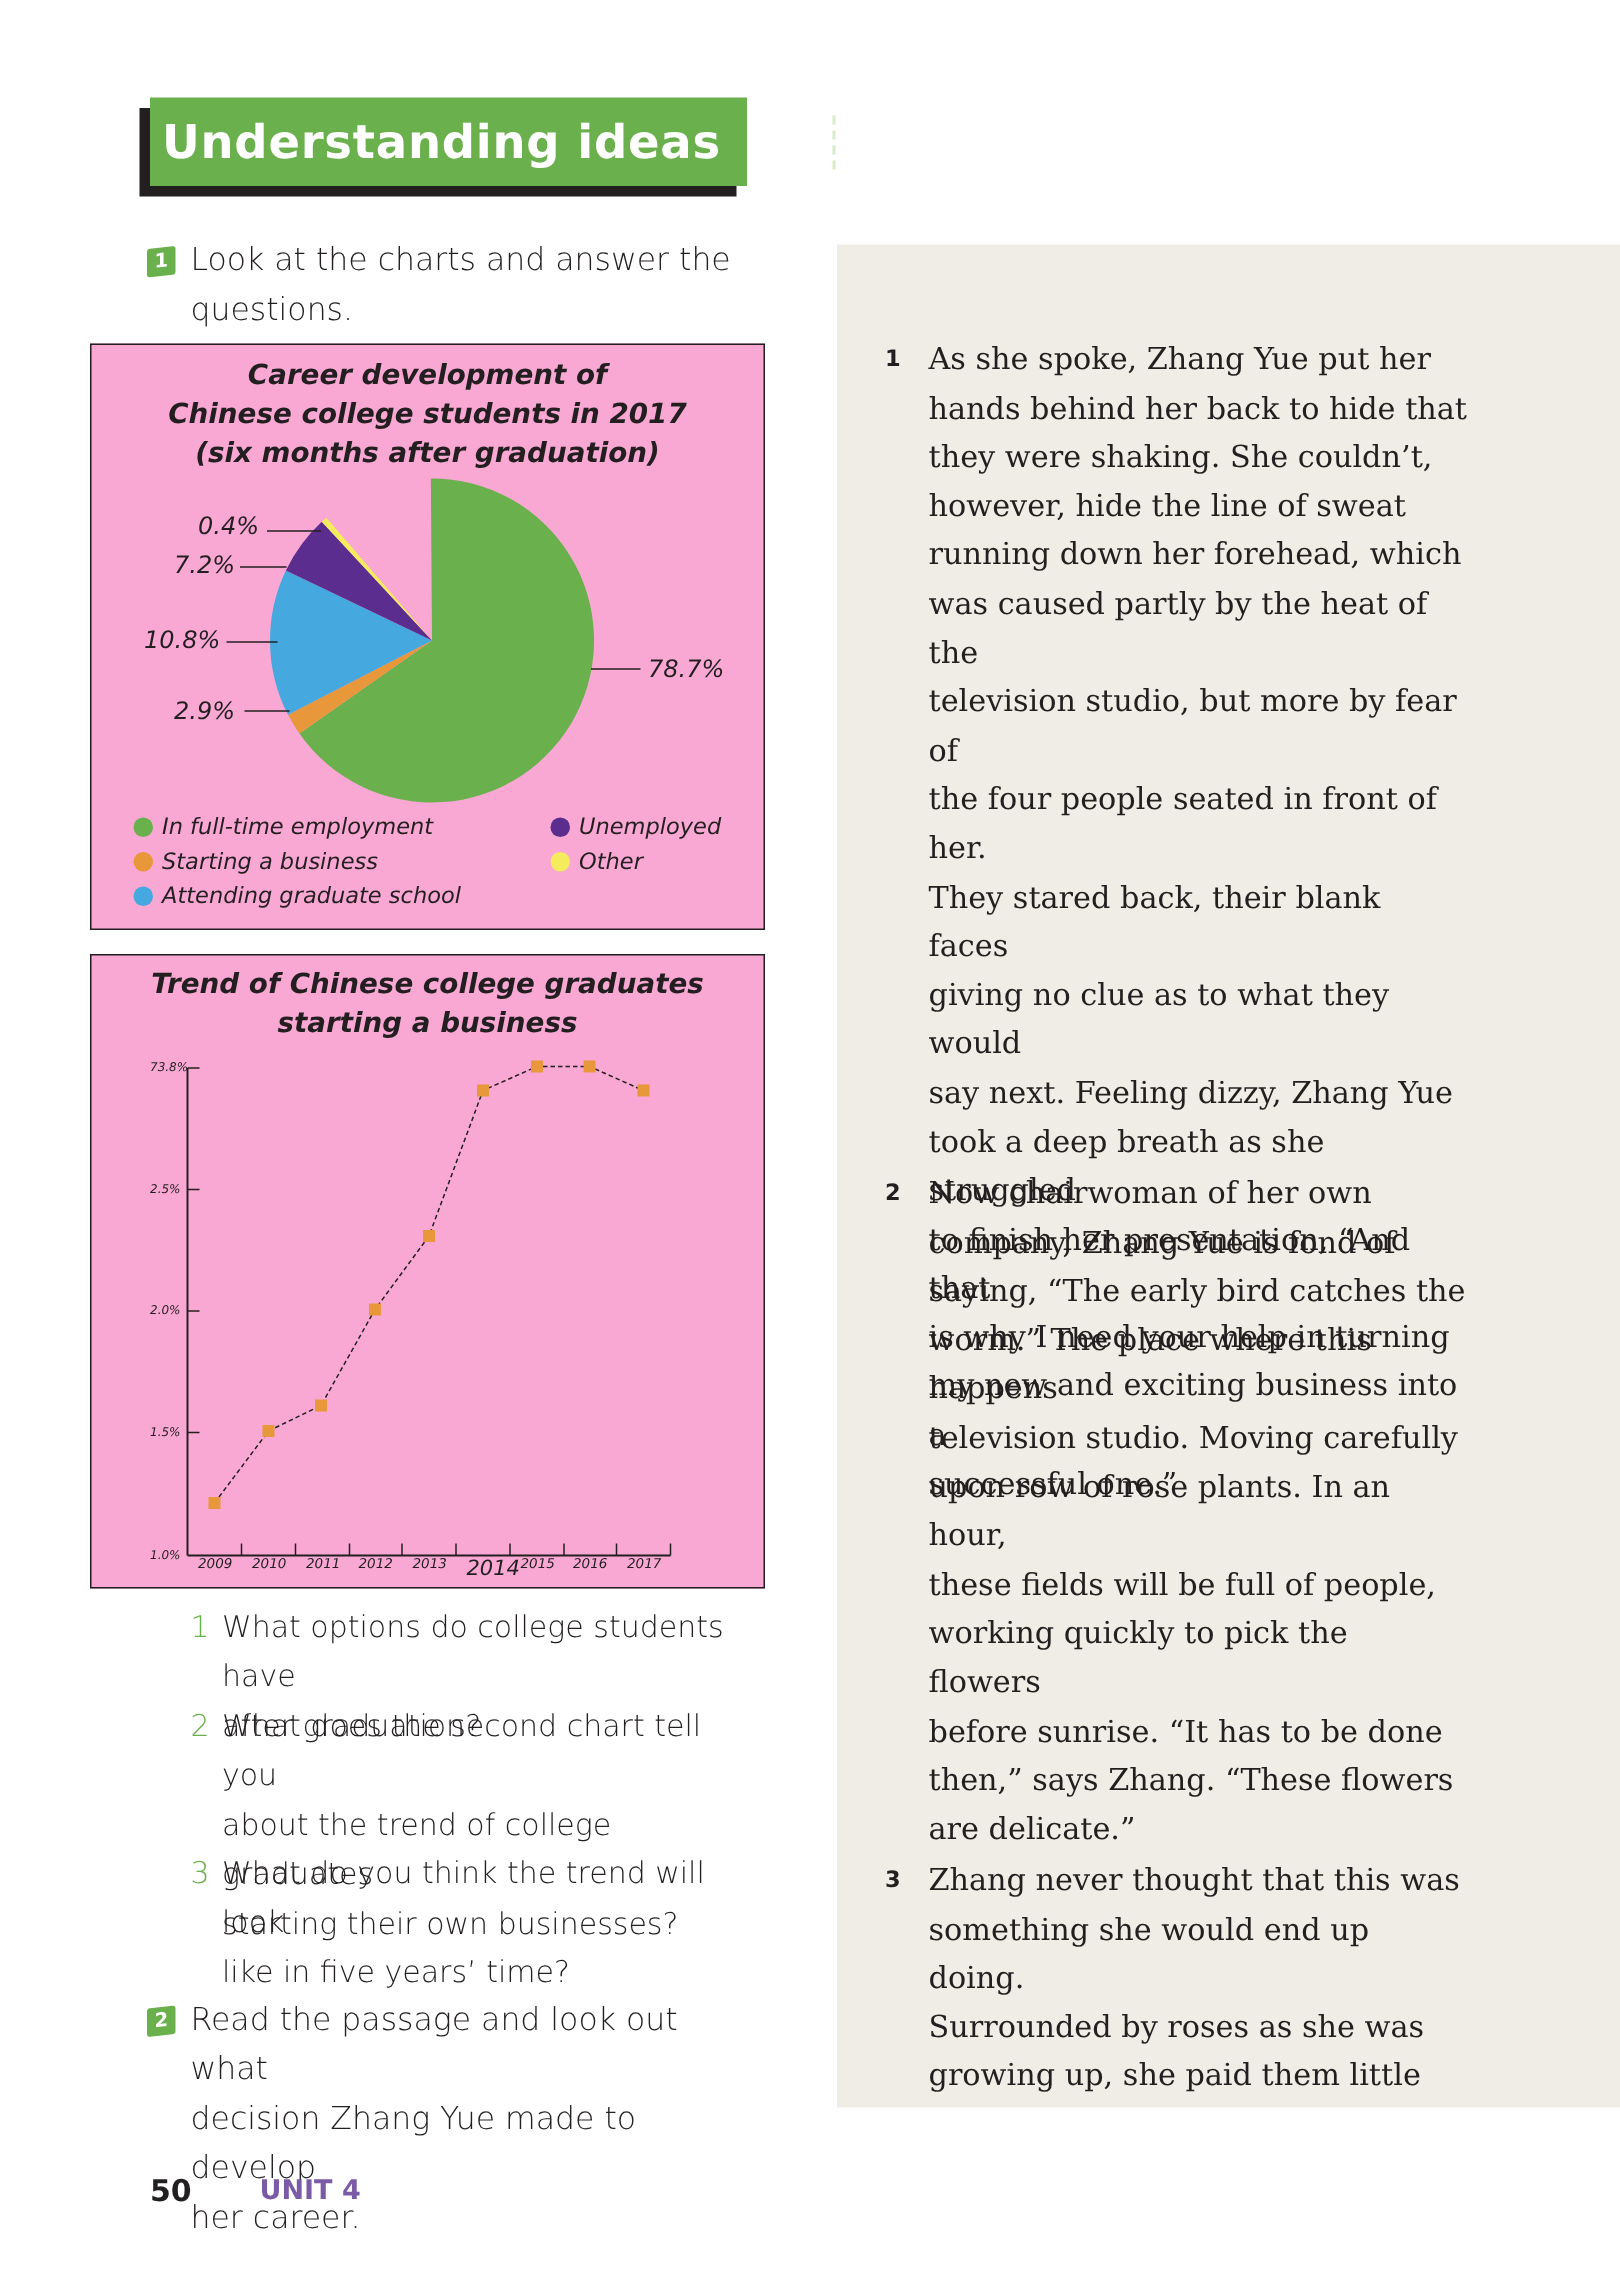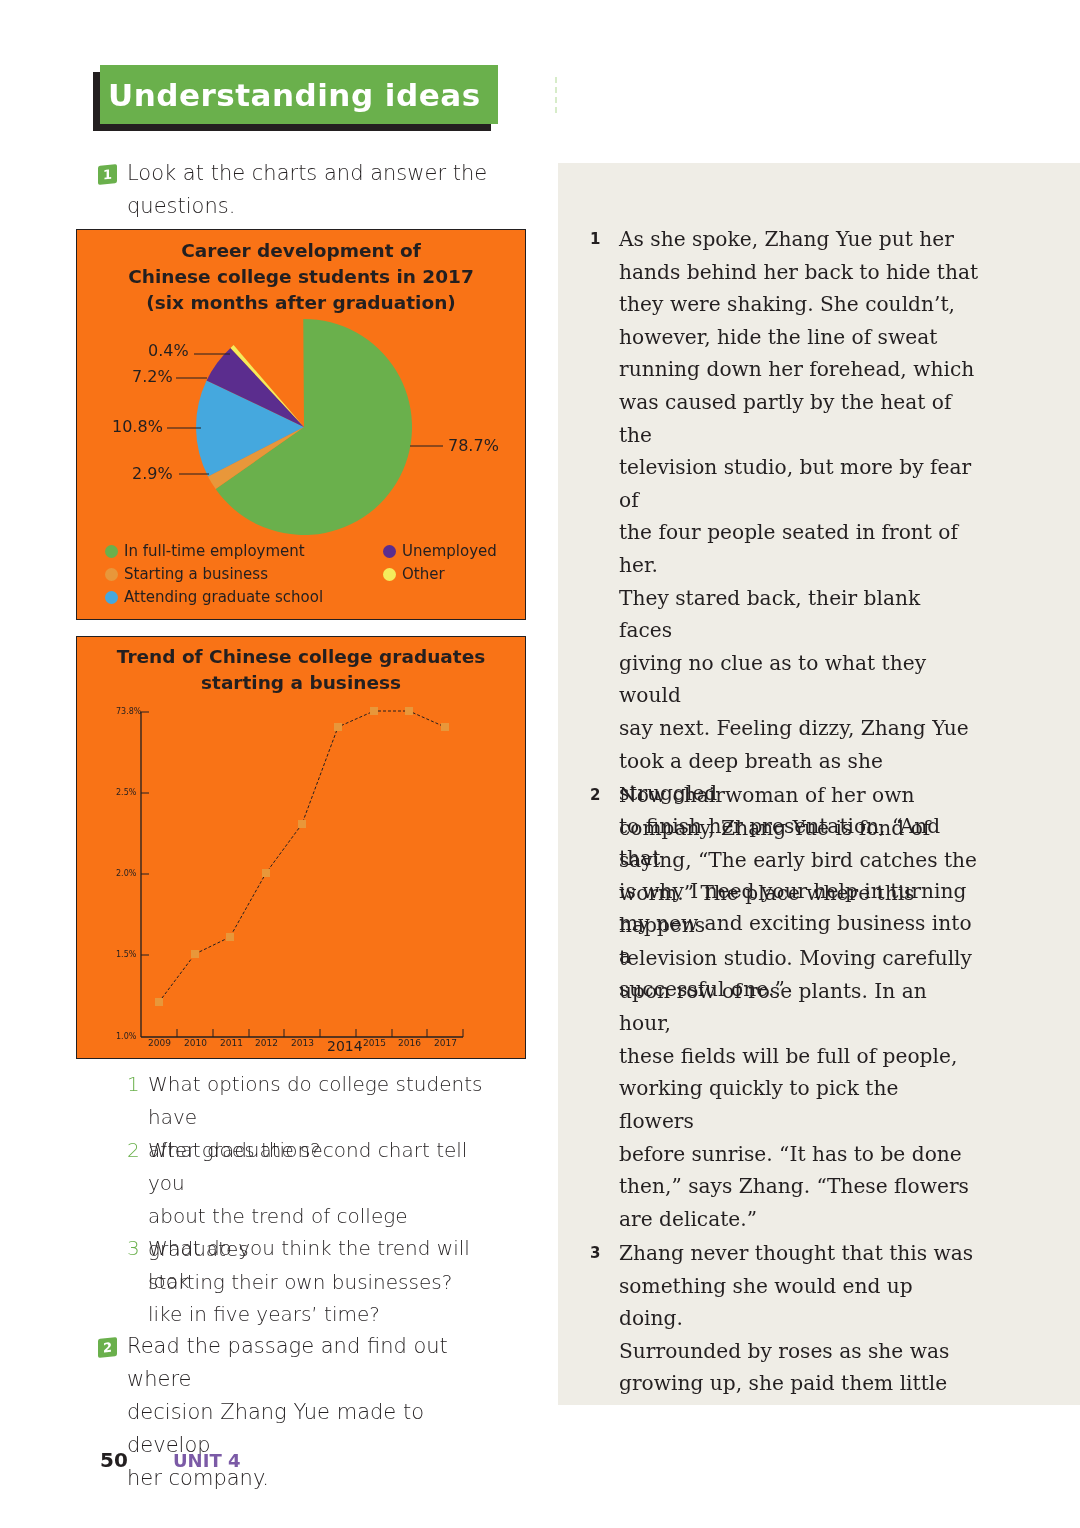--- a/index.html
+++ b/index.html
@@ -5,21 +5,21 @@
   html, body { margin:0; padding:0; }
   body { width:1080px; height:1528px; background:#ffffff; position:relative; overflow:hidden; font-family:"DejaVu Sans", sans-serif; color:#231f20; }
   .banner-shadow { position:absolute; left:93px; top:72px; width:398px; height:59px; background:#231f20; }
   .banner { position:absolute; left:100px; top:65px; width:398px; height:59px; background:#6ab04c; display:flex; align-items:center; }
   .banner-title { color:#fff; font-family:"DejaVu Sans", sans-serif; font-weight:bold; font-size:31px; letter-spacing:0.5px; margin-left:8px; }
   .banner-sep { position:absolute; left:455px; top:12px; height:36px; border-left:2px dashed #d7ecc9; }
   .banner-tri { position:absolute; left:466px; top:26px; width:0; height:0; border-left:12px solid transparent; border-right:12px solid transparent; border-top:13px solid #fff; }
   .act-num { display:inline-block; width:19px; height:19px; background:#6ab04c; color:#fff; font-size:13px; font-weight:bold; text-align:center; line-height:19px; border-radius:2px; transform:skewY(-6deg); vertical-align:middle; }
   .act { position:absolute; left:98px; font-size:21px; line-height:33px; color:#231f20; font-family:"DejaVu Sans", sans-serif; font-weight:300; }
   .act .txt { position:absolute; left:29px; top:0; width:380px; }
-  .chart-box { position:absolute; left:76px; width:448px; border:1.2px solid #231f20; background:#f97316; }
+  .chart-box { position:absolute; left:60px; width:448px; border:1.2px solid #231f20; background:#f9a8d4;font-style:italic; }
   .chart-title { text-align:center; font-weight:bold; font-size:18.5px; line-height:26px; color:#231f20; }
   .pie-label { position:absolute; font-size:16px; color:#231f20; }
   .legend-item { position:absolute; font-size:15px; color:#231f20; display:flex; align-items:center; }
   .dot { width:13px; height:13px; border-radius:50%; display:inline-block; margin-right:6px; }
   .q { position:absolute; left:127px; font-size:20px; line-height:33px; color:#231f20; font-weight:300; }
   .q .n { position:absolute; left:0; color:#6ab04c; }
   .q .t { position:absolute; left:21px; width:360px; }
   .footer-num { position:absolute; left:100px; top:1448px; font-weight:bold; font-size:20px; }
   .footer-unit { position:absolute; left:173px; top:1450px; font-weight:bold; font-size:18px; color:#7b5aa6; }
   .passage { position:absolute; left:558px; top:163px; width:522px; height:1242px; background:#efede6; }
@@ -170,23 +170,23 @@
   <span class="n">3</span>
   <div class="t">
     <div>What do you think the trend will look</div>
     <div>like in five years’ time?</div>
   </div>
 </div>
 
 <div class="act" style="top:1330px;">
   <span class="act-num">2</span>
   <div class="txt">
-    <div>Read the passage and find out where</div>
+    <div>Read the passage and look out what</div>
     <div>decision Zhang Yue made to develop</div>
-    <div>her company.</div>
+    <div>her career.</div>
   </div>
 </div>
 
 <span class="footer-num">50</span>
 <span class="footer-unit">UNIT 4</span>
 
 <div class="passage">
   <span class="para-num" style="top:67px;">1</span>
   <div class="para" style="top:60px;">
     <div>As she spoke, Zhang Yue put her</div>

